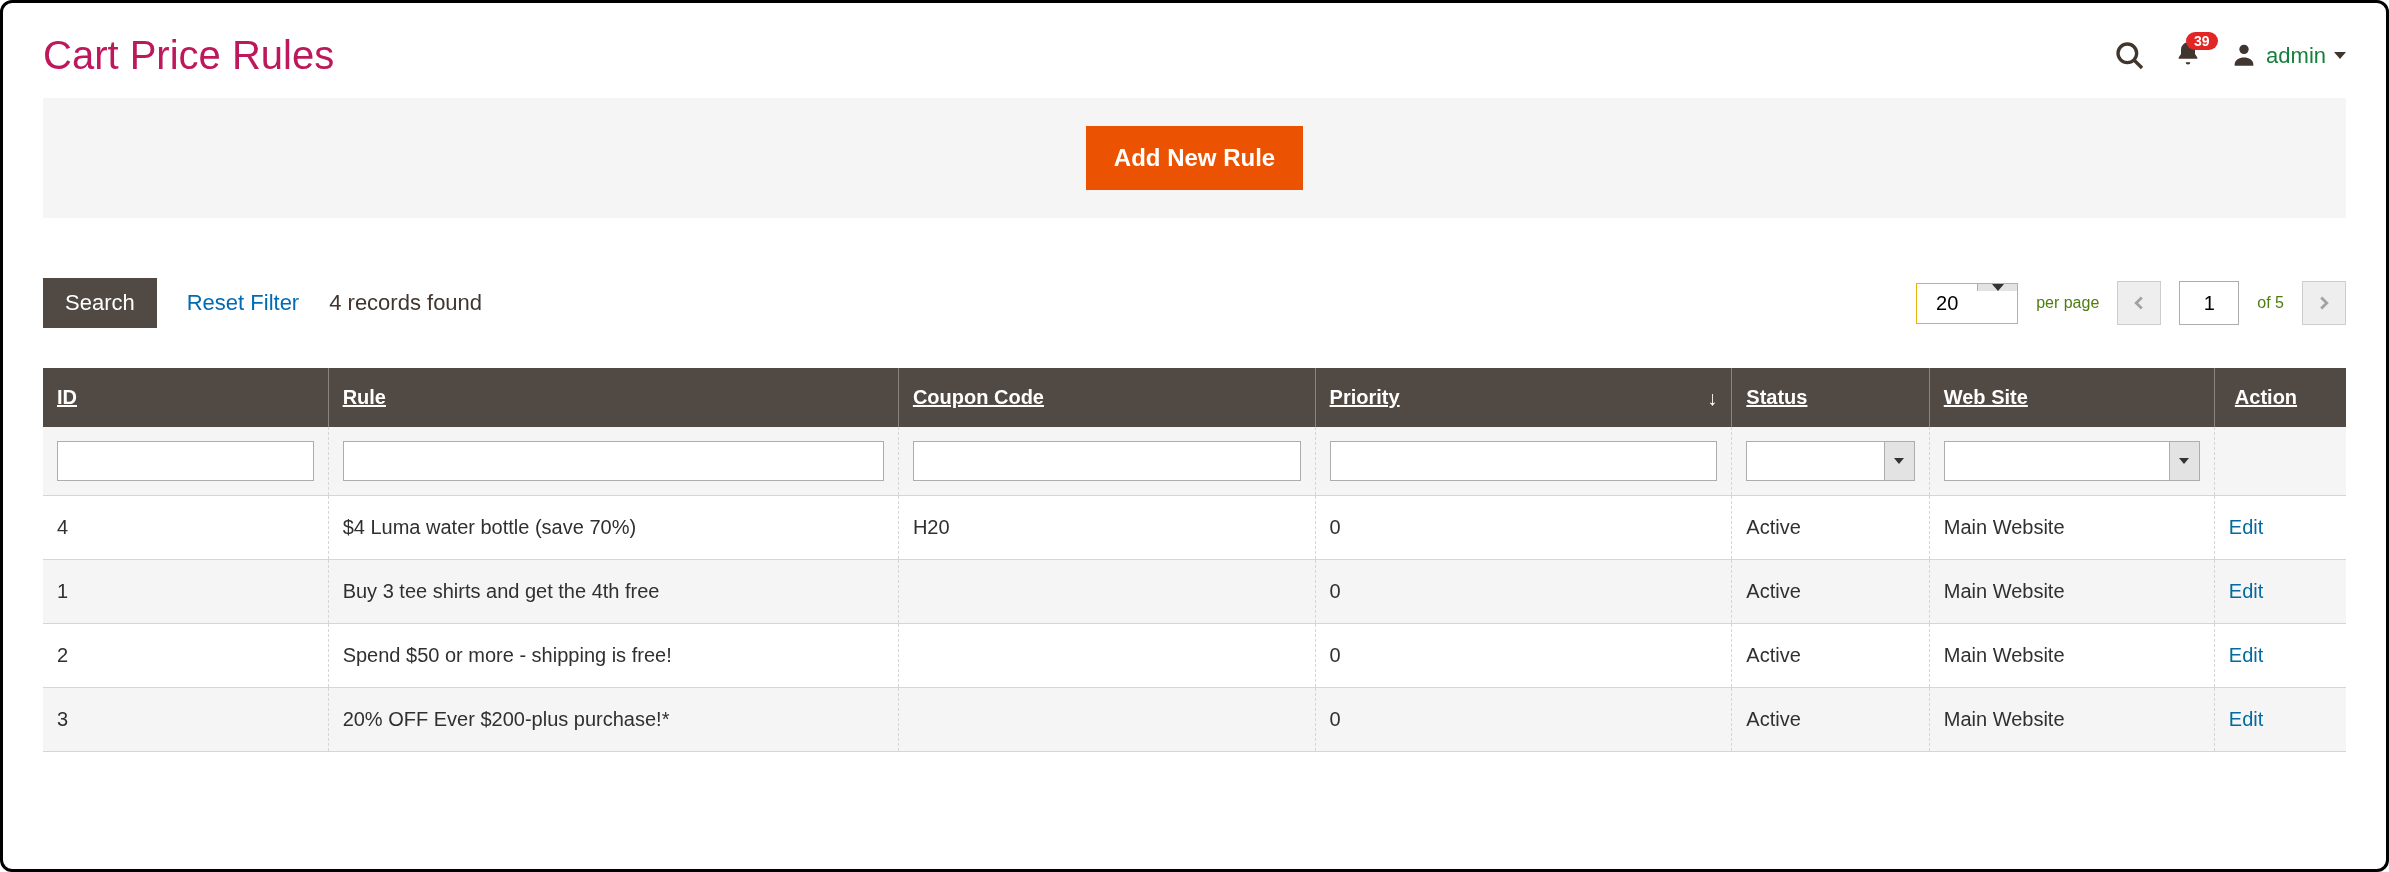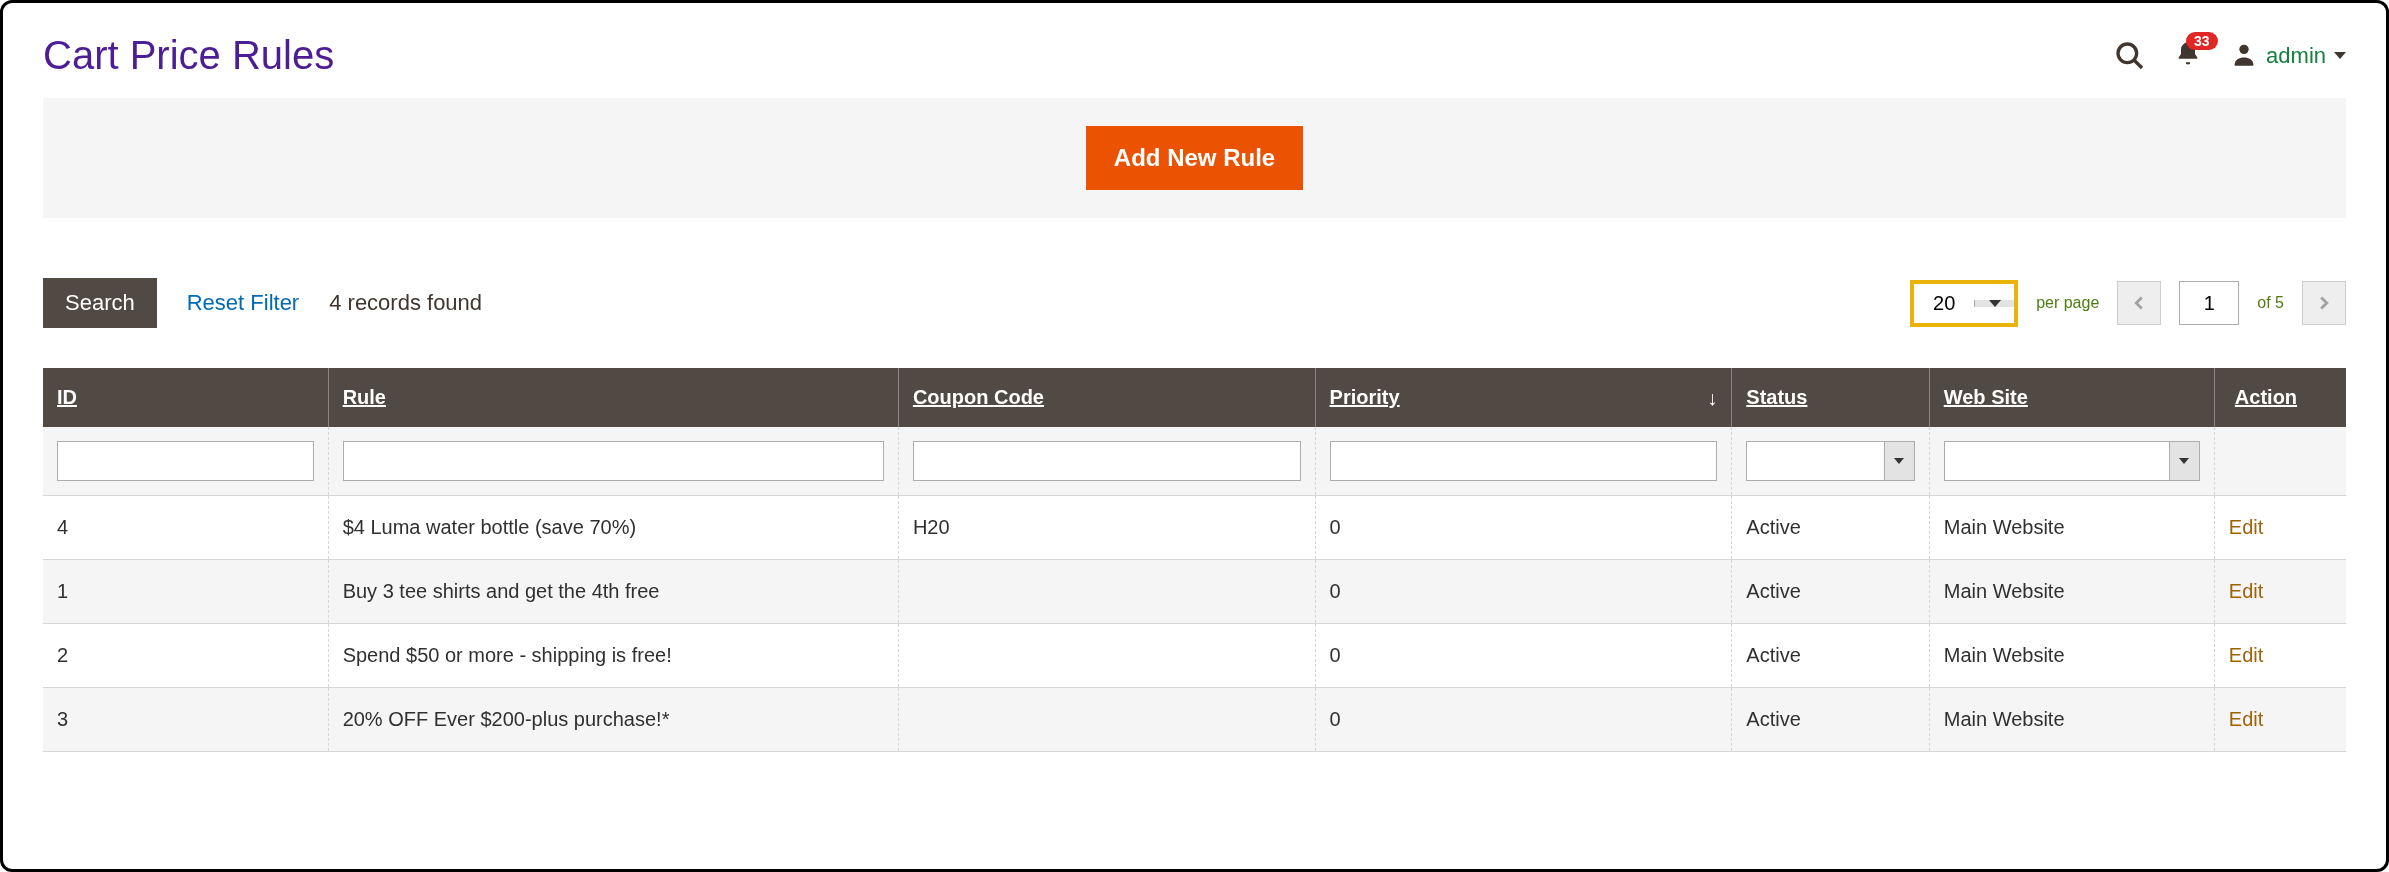--- a/index.html
+++ b/index.html
@@ -15,21 +15,21 @@
     }
     .header {
       display: flex;
       justify-content: space-between;
       align-items: center;
       padding: 30px 0 20px 0;
     }
     .page-title {
       font-size: 40px;
       font-weight: 400;
-      color: #4c1d95;
+      color: #be185d;
     }
     .header-actions {
       display: flex;
       align-items: center;
       gap: 28px;
     }
     .icon-btn {
       cursor: pointer;
       display: flex;
       align-items: center;
@@ -107,22 +107,22 @@
       font-size: 22px;
       color: #41362f;
     }
     .grid-controls-right {
       display: flex;
       align-items: center;
       gap: 18px;
     }
     .perpage-select {
       display: flex;
-      align-items: center;
-      border: 4px solid #eab308;
+      align-items: flex-start;
+      border: 1px solid #eab308;
       margin-left: 12px;
     }
     .perpage-value {
       width: 60px;
       text-align: center;
       font-size: 20px;
       padding: 8px 0;
       background: #fff;
     }
     .select-caret {
@@ -220,21 +220,21 @@
     }
     .data-row td {
       font-size: 20px;
       color: #303030;
       padding: 20px 14px;
       border-bottom: 1px solid #d6d6d6;
       border-right: 1px dashed #d6d6d6;
     }
     .data-row td:last-child { border-right: none; }
     .data-row.even td { background: #f5f5f5; }
-    .edit-link { color: #a16207; cursor: pointer; }
+    .edit-link { color: #0369a1; cursor: pointer; }
     .col-id { width: 260px; }
     .col-rule { width: 520px; }
     .col-coupon { width: 380px; }
     .col-priority { width: 380px; }
     .col-status { width: 180px; }
     .col-website { width: 260px; }
     .col-action { width: 120px; }
   </style>
 </head>
 <body>
@@ -247,21 +247,21 @@
           <circle cx="10" cy="10" r="7"></circle>
           <line x1="21" y1="21" x2="15" y2="15"></line>
         </svg>
     </div>
     <div class="icon-btn bell-wrapper">
       <span class="bell-icon">
         <svg viewBox="0 0 24 24" fill="#41362f">
             <path d="M12 2a6 6 0 00-6 6v4l-2 3v1h16v-1l-2-3V8a6 6 0 00-6-6zM10 19a2 2 0 104 0h-4z"></path>
           </svg>
       </span>
-      <span class="badge">33</span>
+      <span class="badge">39</span>
     </div>
     <div class="user-menu">
       <span class="user-icon">
         <svg viewBox="0 0 24 24" fill="#41362f">
             <circle cx="12" cy="8" r="4"></circle>
             <path d="M4 21c0-4 4-6 8-6s8 2 8 6v1H4v-1z"></path>
           </svg>
       </span>
       <span class="user-name">admin</span>
       <span class="dropdown-caret"></span>

